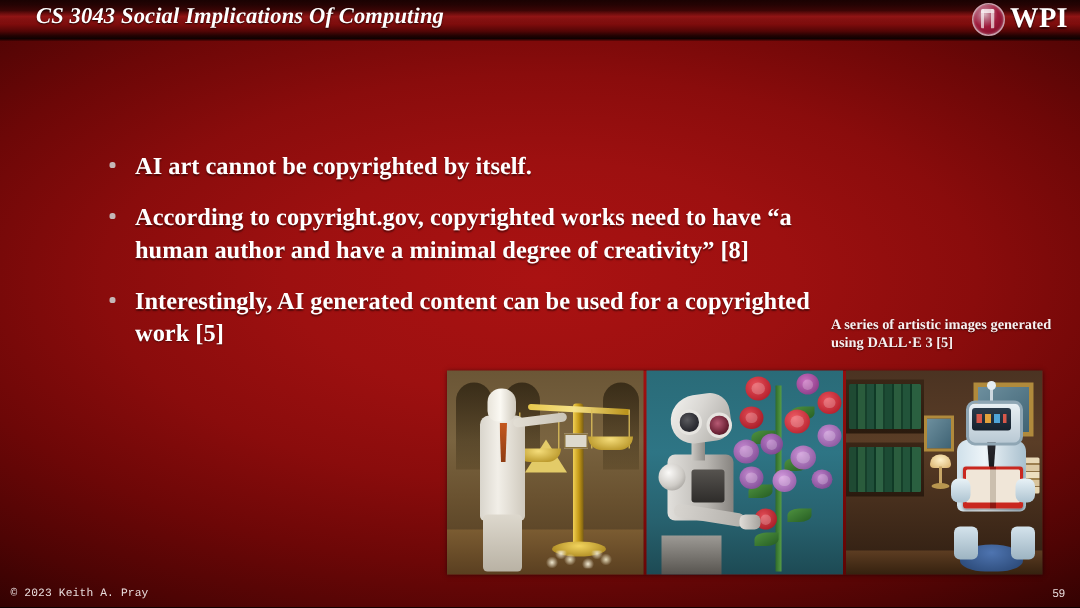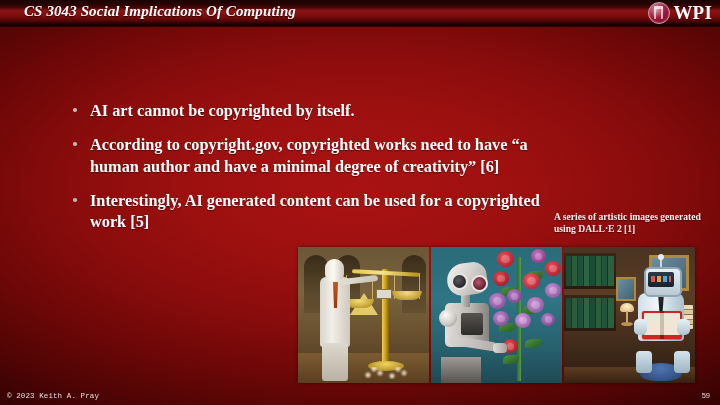--- a/index.html
+++ b/index.html
@@ -524,29 +524,29 @@
 
 
 
   <ul id="bullet-list">
     <li class="bullet-item">
       <span class="bullet-dot"></span>
       <span>AI art cannot be copyrighted by itself.</span>
     </li>
     <li class="bullet-item">
       <span class="bullet-dot"></span>
-      <span>According to copyright.gov, copyrighted works need to have “a human author and have a minimal degree of creativity” [6]</span>
+      <span>According to copyright.gov, copyrighted works need to have “a human author and have a minimal degree of creativity” [8]</span>
     </li>
     <li class="bullet-item">
       <span class="bullet-dot"></span>
       <span>Interestingly, AI generated content can be used for a copyrighted work [5]</span>
     </li>
   </ul>
 
-  <div id="image-caption">A series of artistic images generated using DALL·E 2 [1]</div>
+  <div id="image-caption">A series of artistic images generated using DALL·E 3 [5]</div>
 
   <div id="triptych">
 
     <div class="art-panel" id="art-justice">
       <div class="arch a1"></div>
       <div class="arch a2"></div>
       <div class="arch a3"></div>
       <div class="floor"></div>
       <div class="scale-post"></div>
       <div class="scale-beam"></div>

